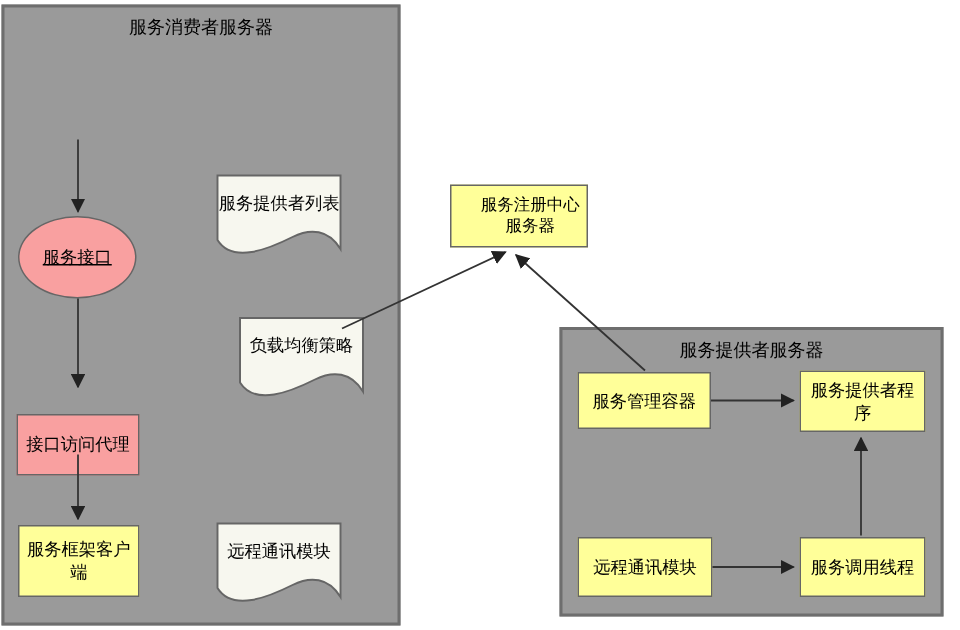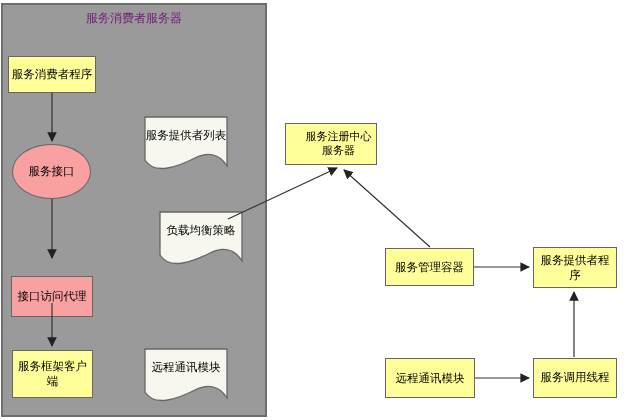--- a/index.html
+++ b/index.html
@@ -1,45 +1,47 @@
 <!DOCTYPE html>
 <html style="--container_fill: #9a9a9a; --container_border: #6e6e6e; --node_yellow: #ffff99; --node_pink: #f9a0a0; --document_fill: #f7f7ef; --border: #666666; --arrow: #333333; --text: #000000;"><head>
 <meta charset="utf-8">
 <style>
   html,body{margin:0;padding:0;background:#ffffff;}
   body{width:640px;height:420px;font-family:"DejaVu Sans","Liberation Sans",sans-serif;color:var(--text,#000);}
   .diagram{position:relative;width:640px;height:420px;background:#fff;overflow:hidden;}
 
   .container{position:absolute;background:var(--container_fill,#9a9a9a);border:2px solid var(--container_border,#6e6e6e);box-sizing:border-box;}
-  .container-title{position:absolute;top:5px;left:0;right:0;text-align:center;font-size:12px;color:#701a75;}
+  .container-title{position:absolute;top:5px;left:0;right:0;text-align:center;font-size:12px;color:#000000;}
 
   .node{position:absolute;box-sizing:border-box;border:1px solid var(--border,#666);display:flex;align-items:center;justify-content:center;text-align:center;font-size:11.5px;line-height:1.3;padding:2px;}
   .node.yellow{background:var(--node_yellow,#ffff99);}
   .node.pink{background:var(--node_pink,#f9a0a0);}
-  .node.ellipse{border-radius:50%;}
+  .node.ellipse{border-radius:50%;text-decoration:underline;}
   .node.registry{font-size:11px;padding:1px;}
 
   .document{position:absolute;}
   .document svg{position:absolute;top:0;left:0;}
   .doc-label{position:absolute;top:0;left:0;right:0;height:38px;display:flex;align-items:center;justify-content:center;font-size:11.5px;color:#000;}
 
   svg.overlay{position:absolute;top:0;left:0;pointer-events:none;}
   .edge{stroke:var(--arrow,#333);stroke-width:1.2;fill:none;}
 </style>
 </head>
 <body>
 
 <div class="diagram">
 
   <div class="container" style="left:1px;top:3px;width:266px;height:414px;">
     <div class="container-title">服务消费者服务器</div>
   </div>
 
+  <div class="container" style="left:373px;top:218px;width:256px;height:193px;">
+    <div class="container-title">服务提供者服务器</div>
+  </div>
 
-  <div class="node yellow" style="left:8px;top:56px;width:88px;height:37px;">服务消费者程序</div>
 
   <div class="node pink ellipse" style="left:12px;top:144px;width:79px;height:55px;">服务接口</div>
 
   <div class="node pink" style="left:11px;top:276px;width:82px;height:41px;">接口访问代理</div>
 
   <div class="node yellow" style="left:12px;top:350px;width:81px;height:48px;">服务框架客户端</div>
 
   <div class="document" style="left:144px;top:116px;width:84px;height:54px;">
     <svg width="84" height="54" viewBox="0 0 84 54">
       <path d="M1,1 L83,1 L83,50 C 75,37 63,36 51,42 C 35,50 11,60 1,44 Z" fill="#f7f7ef" stroke="#666666" stroke-width="1.3"></path>
@@ -54,29 +56,29 @@
     <div class="doc-label">负载均衡策略</div>
   </div>
 
   <div class="document" style="left:144px;top:348px;width:84px;height:54px;">
     <svg width="84" height="54" viewBox="0 0 84 54">
       <path d="M1,1 L83,1 L83,50 C 75,37 63,36 51,42 C 35,50 11,60 1,44 Z" fill="#f7f7ef" stroke="#666666" stroke-width="1.3"></path>
     </svg>
     <div class="doc-label">远程通讯模块</div>
   </div>
 
-  <div class="node yellow registry" style="left:285px;top:123px;width:92px;height:42px;padding-left:16px;">服务注册中心服务器</div>
+  <div class="node yellow registry" style="left:300px;top:123px;width:92px;height:42px;padding-left:16px;">服务注册中心服务器</div>
 
   <div class="node yellow" style="left:533px;top:247px;width:84px;height:41px;">服务提供者程序</div>
 
   <div class="node yellow" style="left:385px;top:248px;width:89px;height:38px;">服务管理容器</div>
 
   <div class="node yellow" style="left:385px;top:358px;width:90px;height:40px;">远程通讯模块</div>
 
-  <div class="node yellow" style="left:533px;top:358px;width:84px;height:40px;font-family:Liberation Mono, monospace;">服务调用线程</div>
+  <div class="node yellow" style="left:533px;top:358px;width:84px;height:40px;">服务调用线程</div>
 
   <svg class="overlay" width="640" height="420" viewBox="0 0 640 420">
     <defs>
       <marker id="arw" viewBox="0 0 10 10" refX="9" refY="5" markerWidth="8" markerHeight="8" orient="auto">
         <path d="M0,0 L10,5 L0,10 z" fill="#222"></path>
       </marker>
     </defs>
     <line class="edge" x1="52" y1="93" x2="52" y2="141" marker-end="url(#arw)"></line>
     <line class="edge" x1="52" y1="199" x2="52" y2="258" marker-end="url(#arw)"></line>
     <line class="edge" x1="52" y1="303" x2="52" y2="346" marker-end="url(#arw)"></line>

